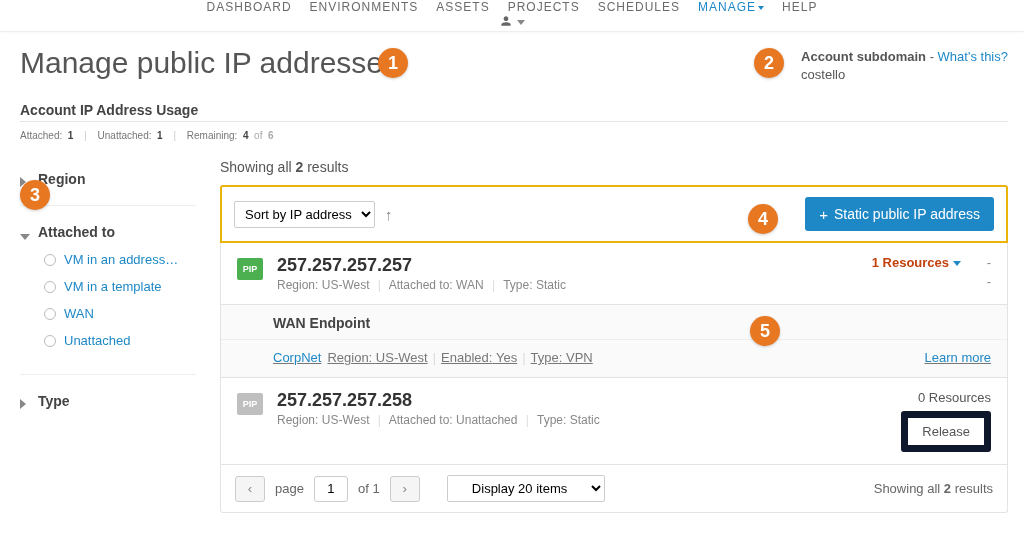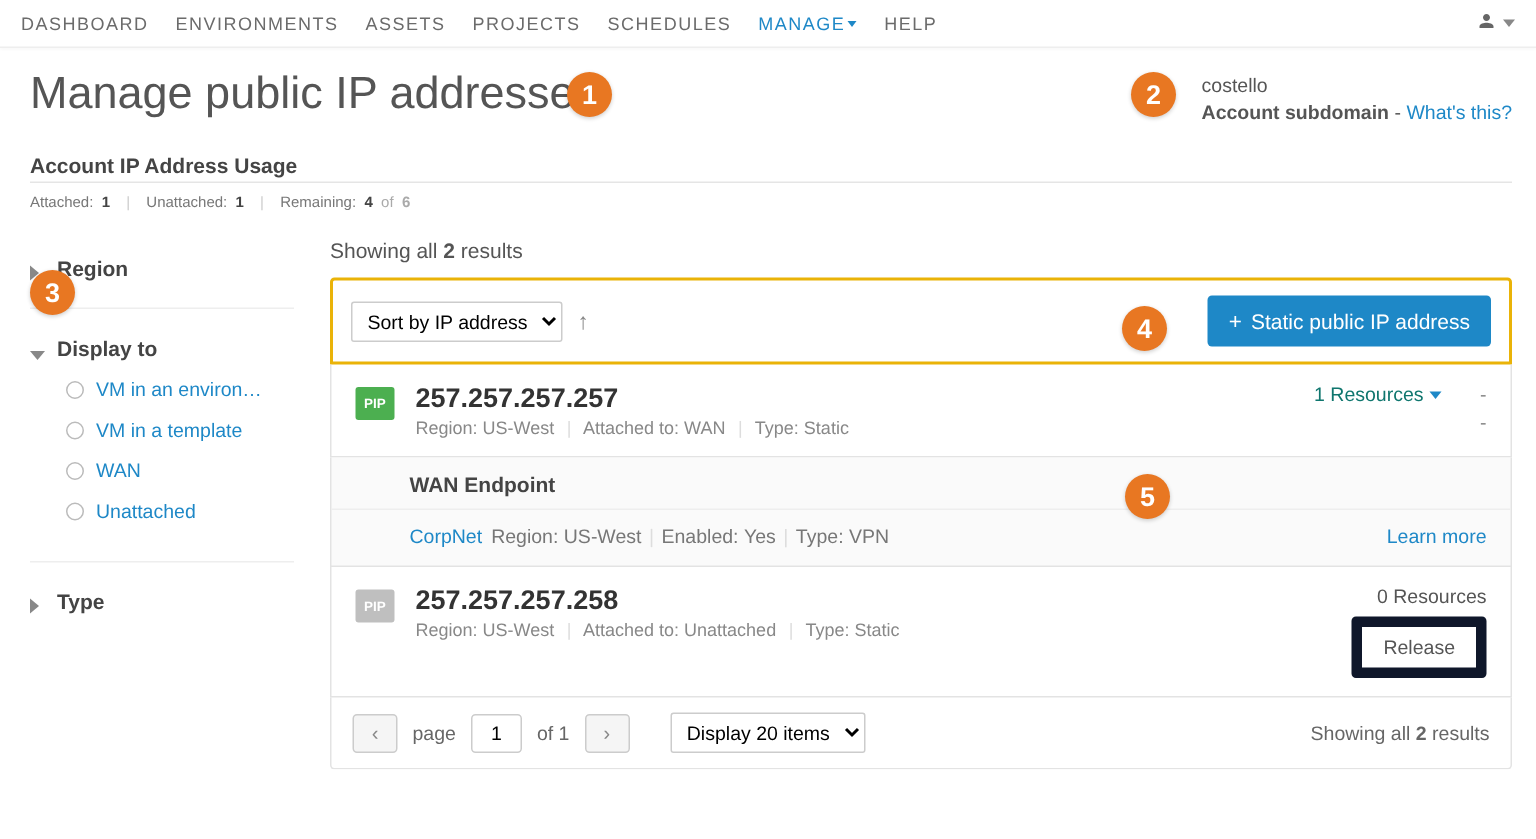--- a/index.html
+++ b/index.html
@@ -11,20 +11,21 @@
     width: 1024px;
   }
   a { color: #1e88c7; text-decoration: none; }
   .topnav {
     display: flex;
     align-items: center;
     height: 32px;
     padding: 0 14px;
     border-bottom: 1px solid #eee;
     box-shadow: 0 1px 2px rgba(0,0,0,0.03);
+    flex-direction: column;
   }
   .topnav .nav-items { display: flex; gap: 18px; }
   .topnav .nav-item {
     font-size: 12px;
     letter-spacing: 1px;
     color: #6b6b6b;
     cursor: pointer;
   }
   .topnav .nav-item.active { color: #1e88c7; }
   .topnav .nav-item .caret {
@@ -188,21 +189,21 @@
     margin-top: 3px;
     flex-shrink: 0;
   }
   .ip-badge.green { background: #4caf50; }
   .ip-badge.gray { background: #bfbfbf; }
   .ip-info { flex: 1; }
   .ip-addr { font-size: 18px; font-weight: 600; color: #333; }
   .ip-meta { font-size: 12px; color: #888; margin-top: 2px; }
   .ip-meta .msep { color: #ddd; margin: 0 5px; }
   .ip-right { text-align: right; font-size: 13px; color: #555; min-width: 140px; }
-  .ip-right .reslink { color: #0f766e; cursor: pointer; }
+  .ip-right .reslink { color: #c2410c; cursor: pointer; font-weight: bold; }
   .ip-right .tri {
     display:inline-block;
     border-left:4px solid transparent;
     border-right:4px solid transparent;
     border-top:5px solid #1e88c7;
     margin-left:4px;
     vertical-align: middle;
   }
   .ip-right .dash { color:#888; margin-left: 22px; }
   .btn-sec {
@@ -226,20 +227,21 @@
     font-weight: 600;
     color: #444;
     border-bottom: 1px solid #eee;
   }
   .endpoint-body {
     padding: 10px 16px 12px 52px;
     display: flex;
     align-items: flex-start;
     font-size: 13px;
     color: #777;
+    text-decoration: underline;
   }
   .endpoint-body .epname { color:#1e88c7; font-weight: 500; margin-right: 6px; }
   .endpoint-body .msep { color:#ddd; margin: 0 5px; }
   .endpoint-body .spacer { flex:1; }
   .learn-more { color:#1e88c7; cursor:pointer; }
   .pager {
     border: 1px solid #e3e3e3;
     border-top: none;
     border-radius: 0 0 3px 3px;
     padding: 10px 14px;
@@ -260,21 +262,21 @@
   }
   .pg-input {
     width: 34px; height: 26px;
     border: 1px solid #ccc;
     border-radius: 3px;
     text-align: center;
     font-size: 13px;
   }
   .display-select {
     font-size: 13px;
-    padding: 4px 6px;
+    padding: 4px 20px;
     border: 1px solid #ccc;
     border-radius: 2px;
     background:#fff;
   }
   .pager .spacer { flex:1; }
   .callout {
     position: absolute;
     width: 30px; height: 30px;
     border-radius: 50%;
     background: #e87722;
@@ -314,26 +316,26 @@
 
   <div class="callout" style="left:378px; top:16px;">1</div>
   <div class="callout" style="left:754px; top:16px;">2</div>
   <div class="callout" style="left:20px; top:148px;">3</div>
   <div class="callout" style="left:748px; top:172px;">4</div>
   <div class="callout" style="left:750px; top:284px;">5</div>
 
   <div class="title-row">
     <h1>Manage public IP addresses</h1>
     <div class="subdomain">
-      <div>costello</div>
       <div>
         <span class="lbl">Account subdomain</span>
         <span> - </span>
         <a href="#">What's this?</a>
       </div>
+      <div>costello</div>
     </div>
   </div>
 
   <div class="section-sub">Account IP Address Usage</div>
   <div class="divider"></div>
   <div class="usage-line">
     <span>Attached:</span>&nbsp;&nbsp;<span class="num">1</span>
     <span class="sep">|</span>
     <span>Unattached:</span>&nbsp;&nbsp;<span class="num">1</span>
     <span class="sep">|</span>
@@ -347,26 +349,26 @@
       <div class="facet">
         <div class="facet-header">
           <span class="chev right"></span>
           <span>Region</span>
         </div>
       </div>
       <div class="facet-sep"></div>
       <div class="facet">
         <div class="facet-header">
           <span class="chev down"></span>
-          <span>Display to</span>
+          <span>Attached to</span>
         </div>
         <div class="facet-options">
           <div class="facet-option">
               <span class="radio"></span>
-              <span>VM in an environ…</span>
+              <span>VM in an address…</span>
             </div>
           <div class="facet-option">
               <span class="radio"></span>
               <span>VM in a template</span>
             </div>
           <div class="facet-option">
               <span class="radio"></span>
               <span>WAN</span>
             </div>
           <div class="facet-option">

